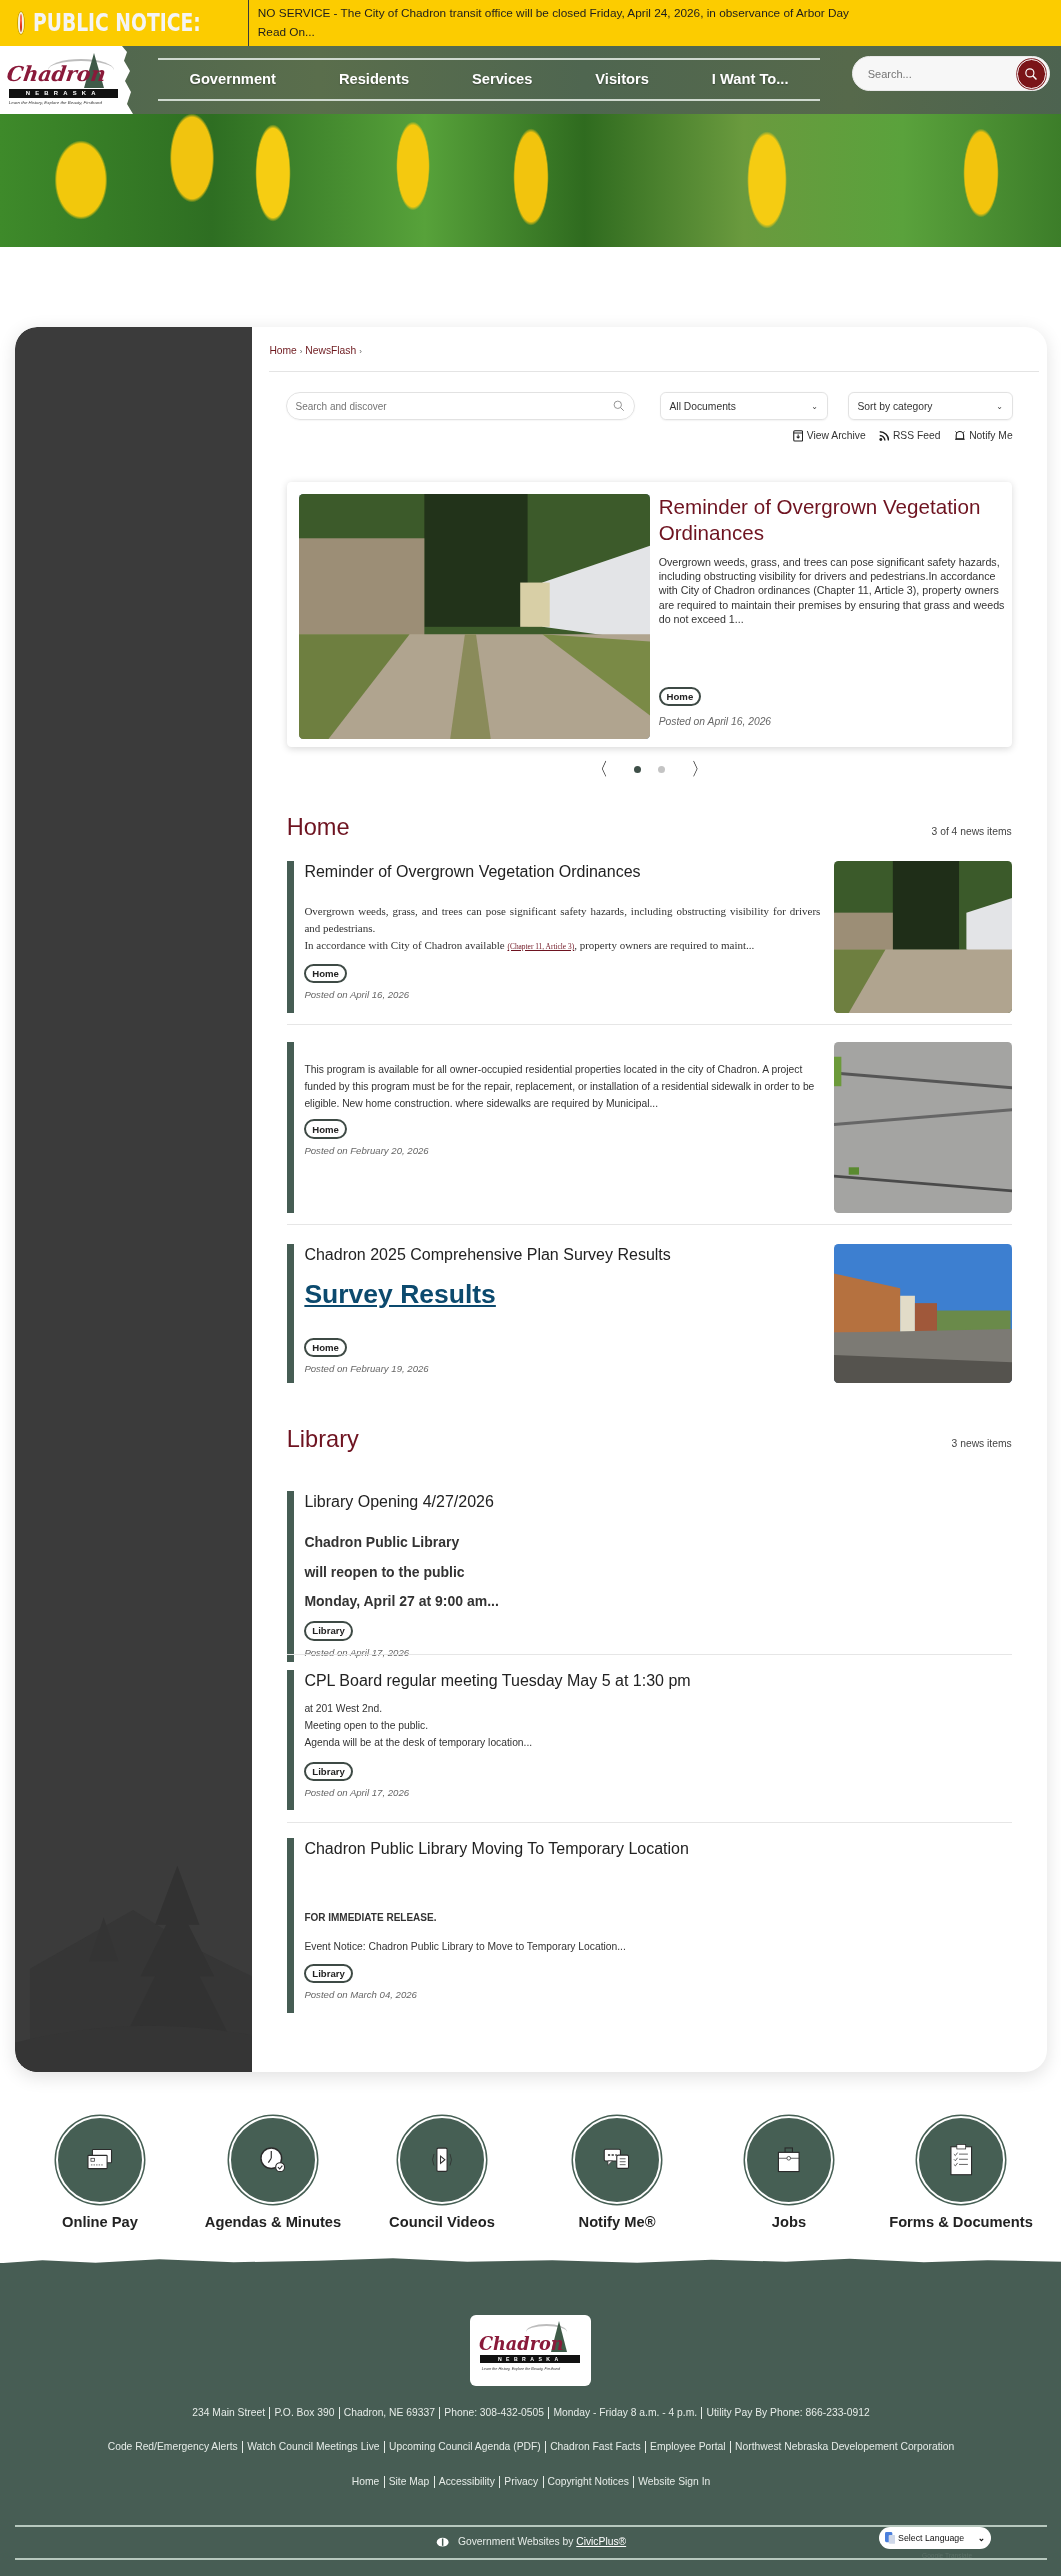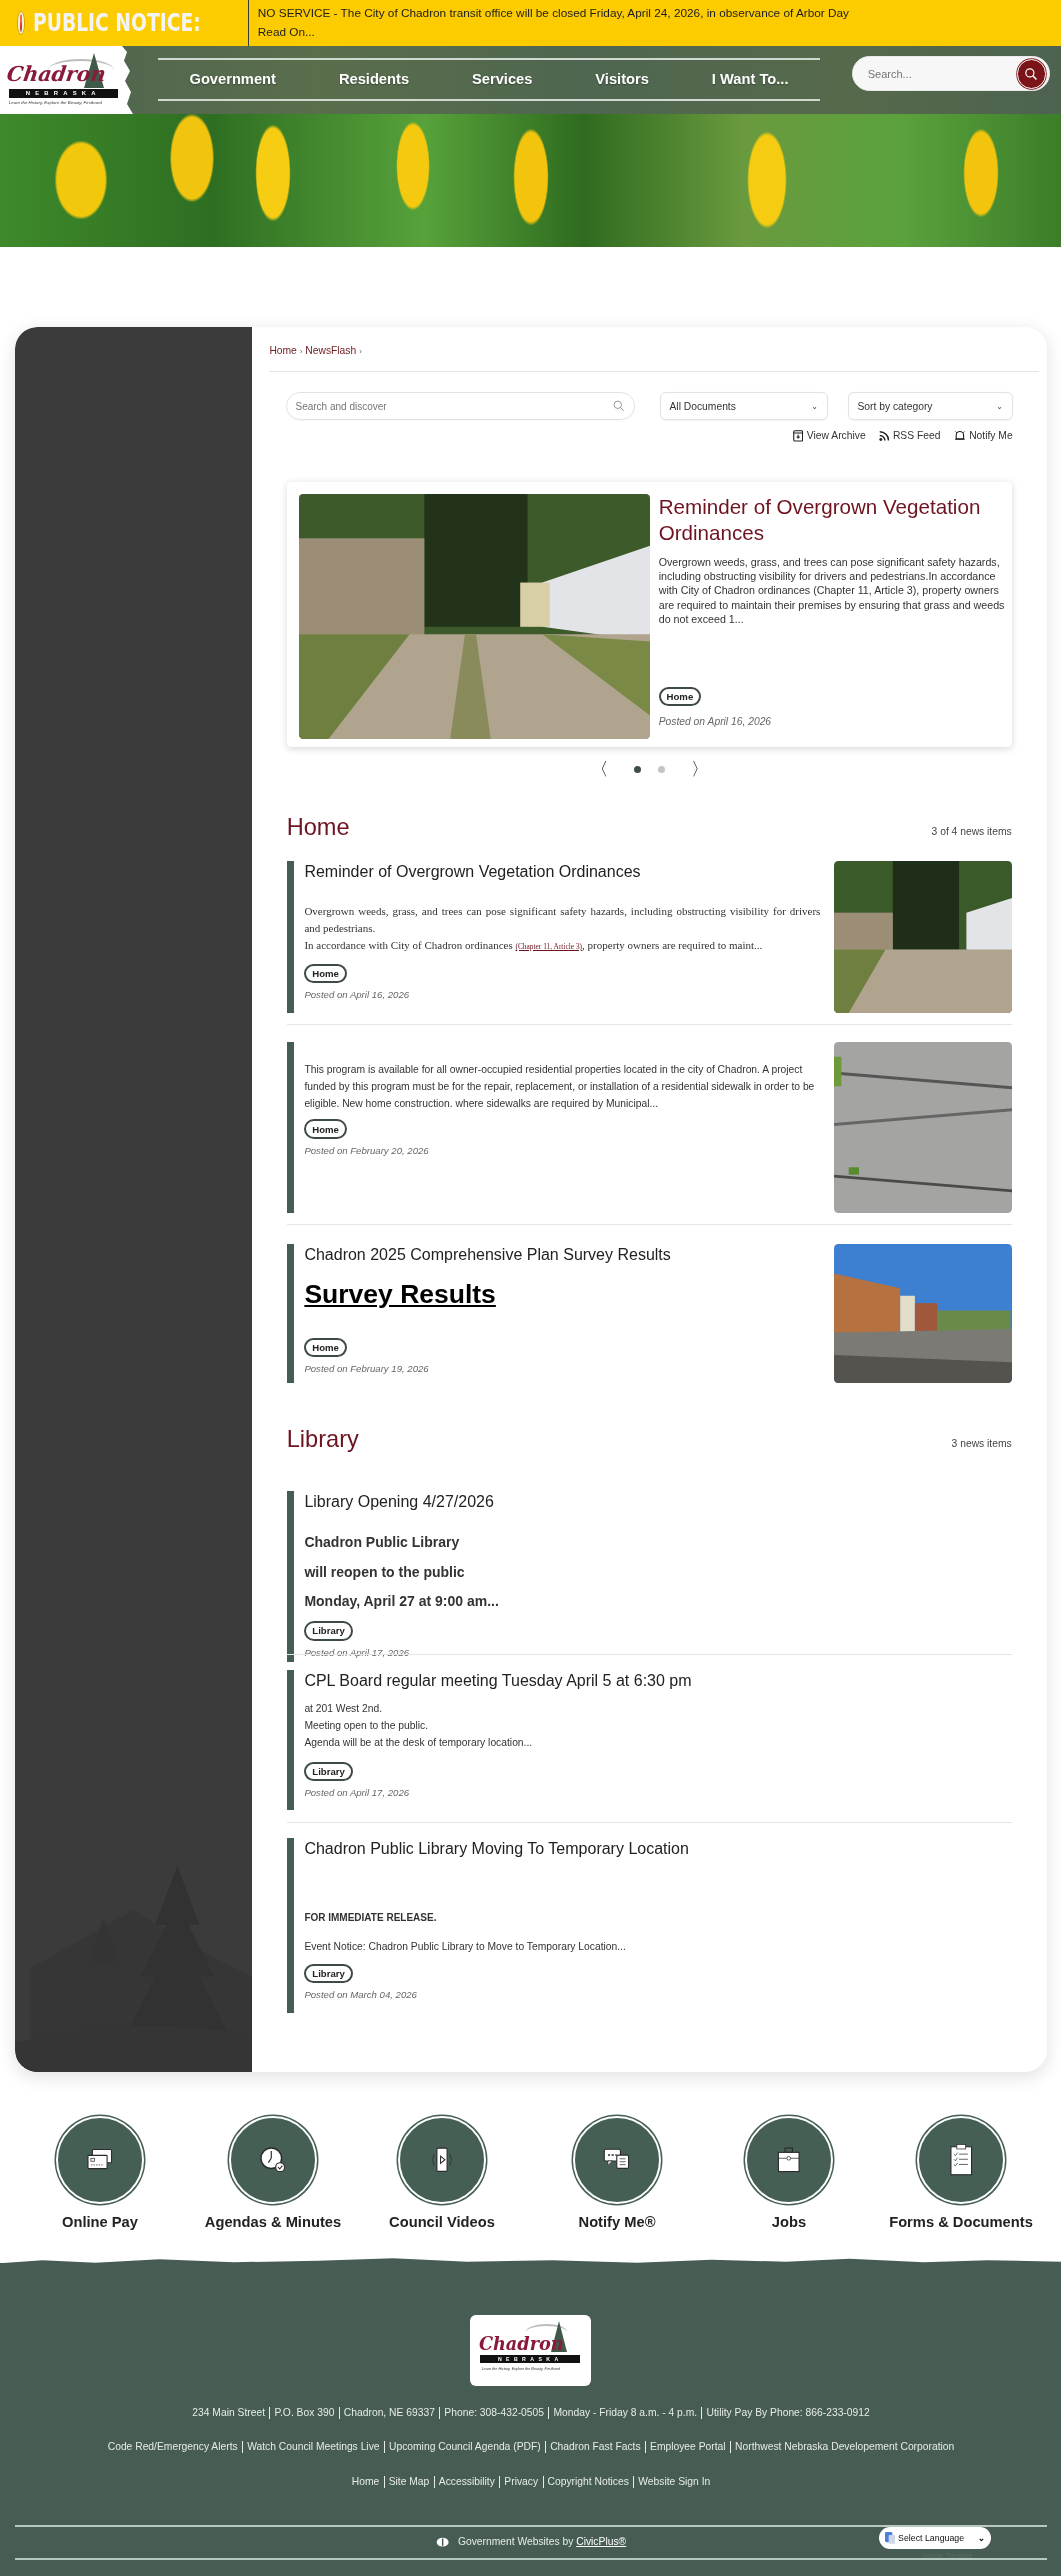--- a/index.html
+++ b/index.html
@@ -82,21 +82,21 @@
   .section-title { font-size: 23.6px; color: #6e1320; }
   .section-count { font-size: 10.3px; color: #444; }
 
   .news-item { position: absolute; left: 35px; width: 725px; }
   .news-bar { position: absolute; left: 0; top: 0; width: 7.4px; background: #465d54; }
   .news-body { position: absolute; left: 17.7px; top: 0; width: 516px; }
   .news-title { font-size: 16px; line-height: 21.4px; color: #222; }
   .news-text { font-size: 10.3px; line-height: 17px; color: #333; }
   .news-text.serif { font-family: "Liberation Serif", serif; font-size: 11px; text-align: justify; }
   .news-link { color: #6e1320; text-decoration: underline; font-size: 7.4px; }
-  .big-link { font-size: 26.5px; font-weight: bold; color: #000000; text-decoration: underline; }
+  .big-link { font-size: 26.5px; font-weight: bold; color: #0c4a6e; text-decoration: underline; }
   .tag { display: inline-block; border: 2.2px solid #3e4a45; border-radius: 11.8px; padding: 2.2px 5.9px; font-size: 9.6px; color: #222; font-weight: bold; background: #fff; }
   .date { font-size: 9.6px; font-style: italic; color: #666; }
   .news-img { position: absolute; right: 0; top: 0; width: 178px; border-radius: 4.4px; overflow: hidden; }
   .divider { position: absolute; left: 35px; width: 725px; height: 0.7px; background: #e6e6e6; }
 
   
   .quick { position: absolute; left: 0; top: 2116px; width: 1062px; height: 118px; }
   .q-item { position: absolute; top: 0; width: 162px; text-align: center; }
   .q-circle { margin: 0 auto; width: 88px; height: 88px; border-radius: 50%; background: #465f54; border: 2.9px solid #fff; box-shadow: 0 0 0 1.5px #465f54; display: flex; align-items: center; justify-content: center; }
   .q-label { margin-top: 10.3px; font-size: 14.7px; font-weight: bold; color: #222; }
@@ -255,21 +255,21 @@
       <span class="section-title">Home</span>
       <span class="section-count">3 of 4 news items</span>
     </div>
 
     <div class="news-item" style="top:534px; height:152px;">
       <div class="news-bar" style="height:152px;"></div>
       <div class="news-body">
         <div class="news-title">Reminder of Overgrown Vegetation Ordinances</div>
         <div class="news-text serif" style="margin-top:20.6px;">
           <span>Overgrown weeds, grass, and trees can pose significant safety hazards, including obstructing visibility for drivers and pedestrians.</span><br>
-          <span>In accordance with City of Chadron ordinances </span><a class="news-link">(Chapter 11, Article 3)</a><span>, property owners are required to maint...</span>
+          <span>In accordance with City of Chadron available </span><a class="news-link">(Chapter 11, Article 3)</a><span>, property owners are required to maint...</span>
         </div>
         <div style="margin-top:8.8px;"><span class="tag">Home</span></div>
         <div class="date" style="margin-top:5.9px;">Posted on April 16, 2026</div>
       </div>
       <div class="news-img" style="height:152px;">
         <svg width="178" height="152" viewBox="0 0 242 206" preserveAspectRatio="none">
           <rect width="242" height="206" fill="#3b5a2a"></rect>
           <rect x="80" y="0" width="90" height="120" fill="#1f2e18"></rect>
           <rect x="0" y="70" width="80" height="70" fill="#9c8e76"></rect>
           <polygon points="180,70 242,50 242,140 180,120" fill="#e3e4e7"></polygon>
@@ -337,21 +337,21 @@
         </div>
         <div style="margin-top:4.4px;"><span class="tag">Library</span></div>
         <div class="date" style="margin-top:5.9px;">Posted on April 17, 2026</div>
       </div>
     </div>
     <div class="divider" style="top:1327px;"></div>
 
     <div class="news-item" style="top:1343px; height:140px;">
       <div class="news-bar" style="height:140px;"></div>
       <div class="news-body">
-        <div class="news-title">CPL Board regular meeting Tuesday April 5 at 6:30 pm</div>
+        <div class="news-title">CPL Board regular meeting Tuesday May 5 at 1:30 pm</div>
         <div class="news-text" style="margin-top:8.8px;">
           <div>at 201 West 2nd.</div>
           <div>Meeting open to the public.</div>
           <div>Agenda will be at the desk of temporary location...</div>
         </div>
         <div style="margin-top:10.3px;"><span class="tag">Library</span></div>
         <div class="date" style="margin-top:5.9px;">Posted on April 17, 2026</div>
       </div>
     </div>
     <div class="divider" style="top:1495px;"></div>

